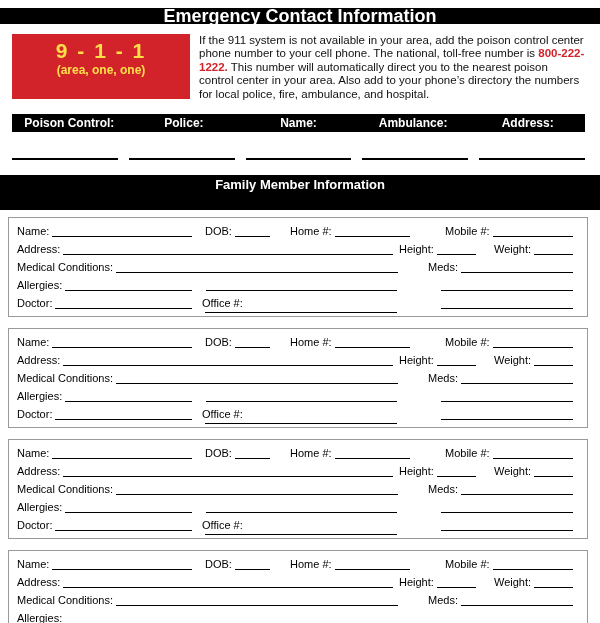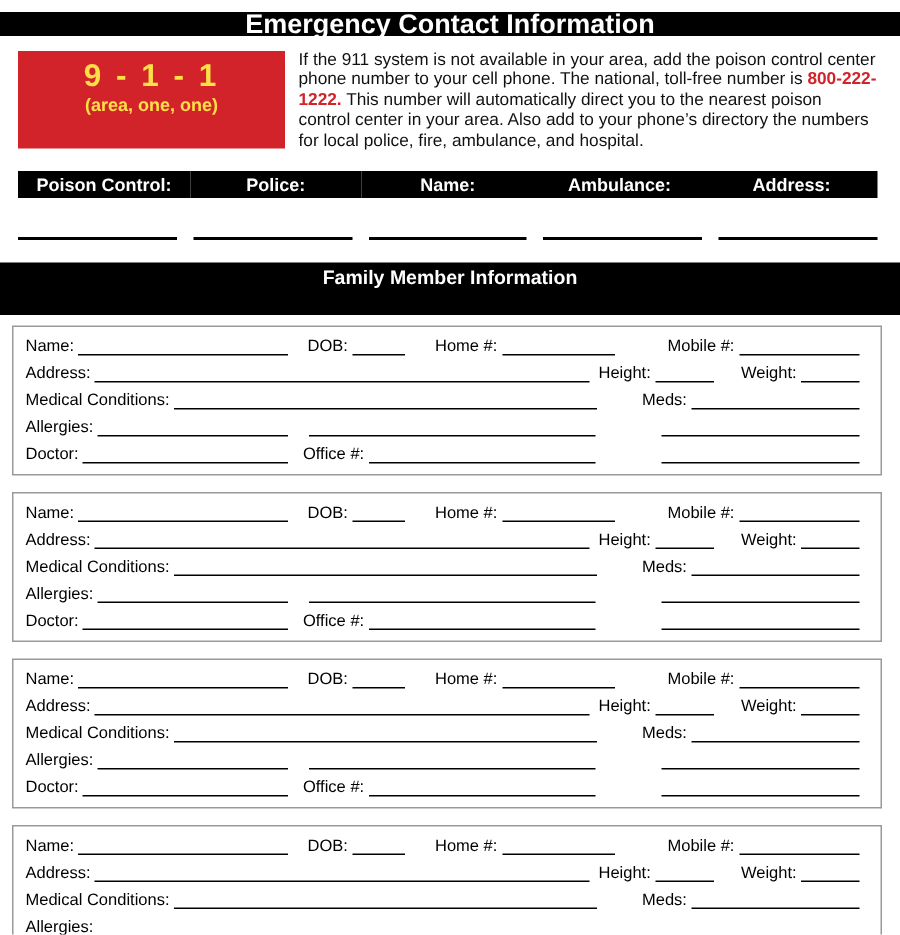--- a/index.html
+++ b/index.html
@@ -49,21 +49,21 @@
   .g-weight  { width: 79px; }
   
   .g-medical { flex: 1; margin-right: 10px; }
   .g-meds    { width: 165px; padding-left: 20px; }
   
   .g-allergies { width: 175px; margin-right: 14px; }
   .mid-line    { width: 191px; margin-right: 44px; }
   .right-line  { width: 132px; }
   
   .g-doctor { width: 175px; margin-right: 10px; }
-  .g-office { width: 195px; margin-right: 44px; }
+  .g-office { width: 195px; margin-right: 44px; flex-direction: column; }
 </style>
 </head>
 <body>
 
 <div>
 
   <div class="bar bar-top">
     <span>Emergency Contact Information</span>
   </div>
 

